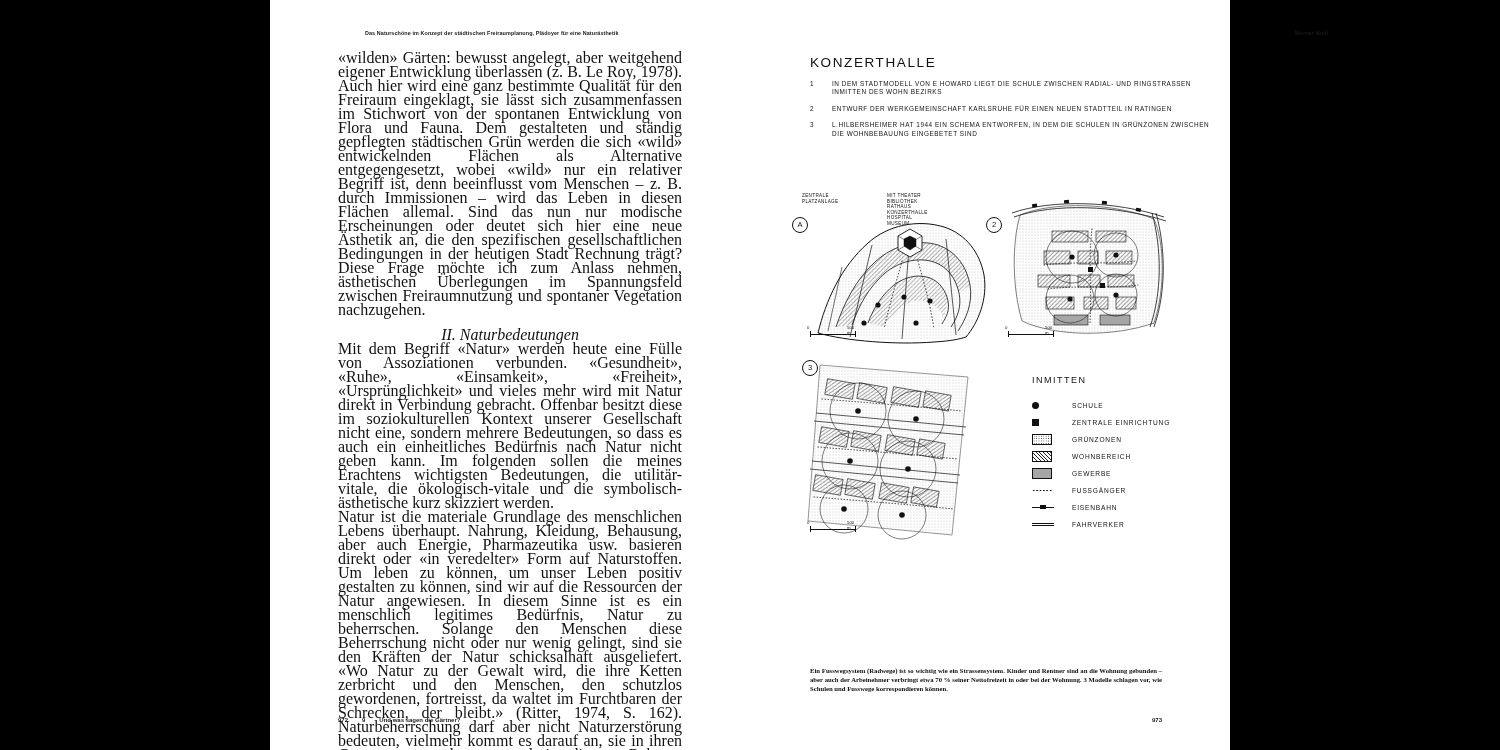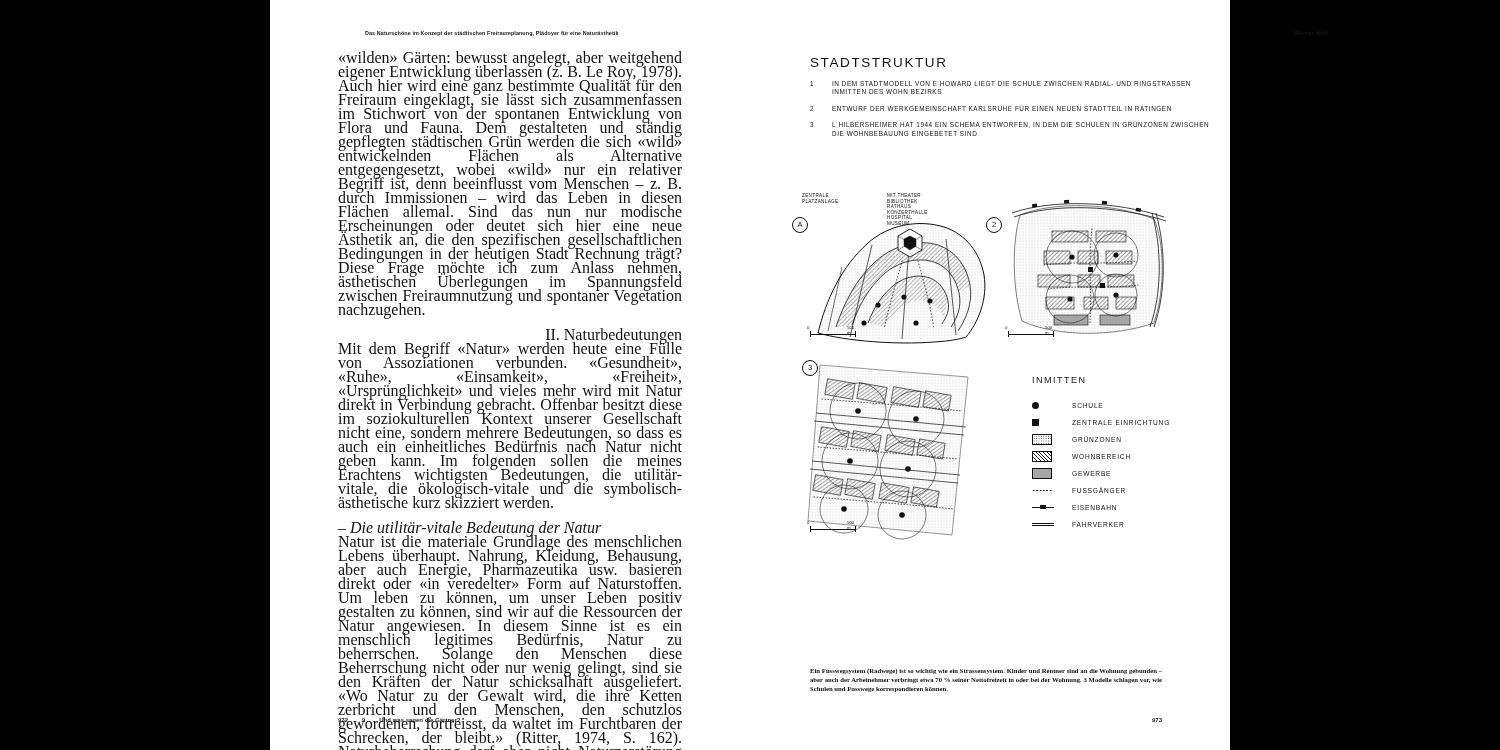--- a/index.html
+++ b/index.html
@@ -49,23 +49,24 @@
     font-size: 16px;
     line-height: 14px;
     color: #111;
     text-align: justify;
   }
   .col-text p {
     margin: 0;
     text-indent: 0;
   }
   .col-text p.sub {
+    font-style: italic;
     margin-top: 11px;
     margin-bottom: 0;
-    text-align: right;
+    text-align: center;
   }
   .col-text p.sub2 {
     font-style: italic;
     margin-top: 11px;
     margin-bottom: 0;
     text-align: left;
   }
 
   
   .footer {
@@ -243,36 +244,35 @@
 <div class="page-spread">
 
   <div class="page page-left">
 
     <div class="runhead runhead-left">Das Naturschöne im Konzept der städtischen Freiraumplanung, Plädoyer für eine Naturästhetik</div>
 
     <div class="col-text">
       <p>«wilden» Gärten: bewusst angelegt, aber weitgehend eigener Entwicklung überlassen (z. B. Le Roy, 1978). Auch hier wird eine ganz bestimmte Qualität für den Freiraum eingeklagt, sie lässt sich zusammenfassen im Stichwort von der spontanen Entwicklung von Flora und Fauna. Dem gestalteten und ständig gepflegten städtischen Grün werden die sich «wild» entwickelnden Flächen als Alternative entgegengesetzt, wobei «wild» nur ein relativer Begriff ist, denn beeinflusst vom Menschen – z. B. durch Immissionen – wird das Leben in diesen Flächen allemal. Sind das nun nur modische Erscheinungen oder deutet sich hier eine neue Ästhetik an, die den spezifischen gesellschaftlichen Bedingungen in der heutigen Stadt Rechnung trägt? Diese Frage möchte ich zum Anlass nehmen, ästhetischen Überlegungen im Spannungsfeld zwischen Freiraumnutzung und spontaner Vegetation nachzugehen.</p>
       <p class="sub">II. Naturbedeutungen</p>
       <p>Mit dem Begriff «Natur» werden heute eine Fülle von Assoziationen verbunden. «Gesundheit», «Ruhe», «Einsamkeit», «Freiheit», «Ursprünglichkeit» und vieles mehr wird mit Natur direkt in Verbindung gebracht. Offenbar besitzt diese im soziokulturellen Kontext unserer Gesellschaft nicht eine, sondern mehrere Bedeutungen, so dass es auch ein einheitliches Bedürfnis nach Natur nicht geben kann. Im folgenden sollen die meines Erachtens wichtigsten Bedeutungen, die utilitär-vitale, die ökologisch-vitale und die symbolisch-ästhetische kurz skizziert werden.</p>
-      <p class="sub2">– Die utilitär-vitale Bedeutung der Natur</p>
       <p>Natur ist die materiale Grundlage des menschlichen Lebens überhaupt. Nahrung, Kleidung, Behausung, aber auch Energie, Pharmazeutika usw. basieren direkt oder «in veredelter» Form auf Naturstoffen. Um leben zu können, um unser Leben positiv gestalten zu können, sind wir auf die Ressourcen der Natur angewiesen. In diesem Sinne ist es ein menschlich legitimes Bedürfnis, Natur zu beherrschen. Solange den Menschen diese Beherrschung nicht oder nur wenig gelingt, sind sie den Kräften der Natur schicksalhaft ausgeliefert. «Wo Natur zu der Gewalt wird, die ihre Ketten zerbricht und den Menschen, den schutzlos gewordenen, fortreisst, da waltet im Furchtbaren der Schrecken, der bleibt.» (Ritter, 1974, S. 162). Naturbeherrschung darf aber nicht Naturzerstörung bedeuten, vielmehr kommt es darauf an, sie in ihren Gesetzen zu erkennen und in diesem Rahmen schonend und unter Bedacht auf ihre Erhaltung für zukünftige Nutzungen dienstbar zu machen. Als Grundlage des menschlichen Lebens besitzt sie diese</p>
     </div>
 
     <div class="footer footer-left">
       <span>972</span>
       <span>9</span>
       <span>Und was sagen die Gärtner?</span>
     </div>
   </div>
 
   <div class="page page-right">
 
     <div class="runhead runhead-right">Werner Nohl</div>
 
-    <div class="fig-title">STADTSTRUKTUR</div>
+    <div class="fig-title">KONZERTHALLE</div>
 
     <div class="fig-list">
       <div class="item">
         <div class="num">1</div>
         <div class="txt">IN DEM STADTMODELL VON E HOWARD LIEGT DIE SCHULE ZWISCHEN RADIAL- UND RINGSTRASSEN INMITTEN DES WOHN BEZIRKS</div>
       </div>
       <div class="item">
         <div class="num">2</div>
         <div class="txt">ENTWURF DER WERKGEMEINSCHAFT KARLSRUHE FÜR EINEN NEUEN STADTTEIL IN RATINGEN</div>
       </div>

